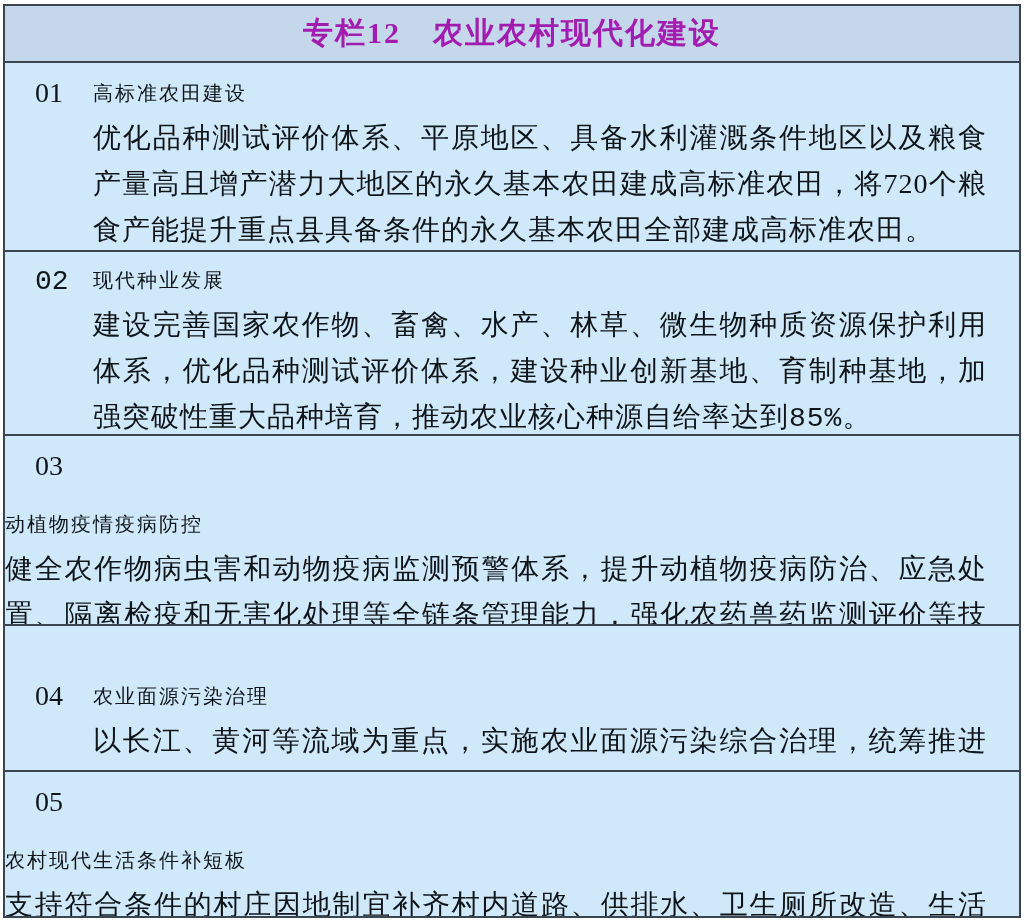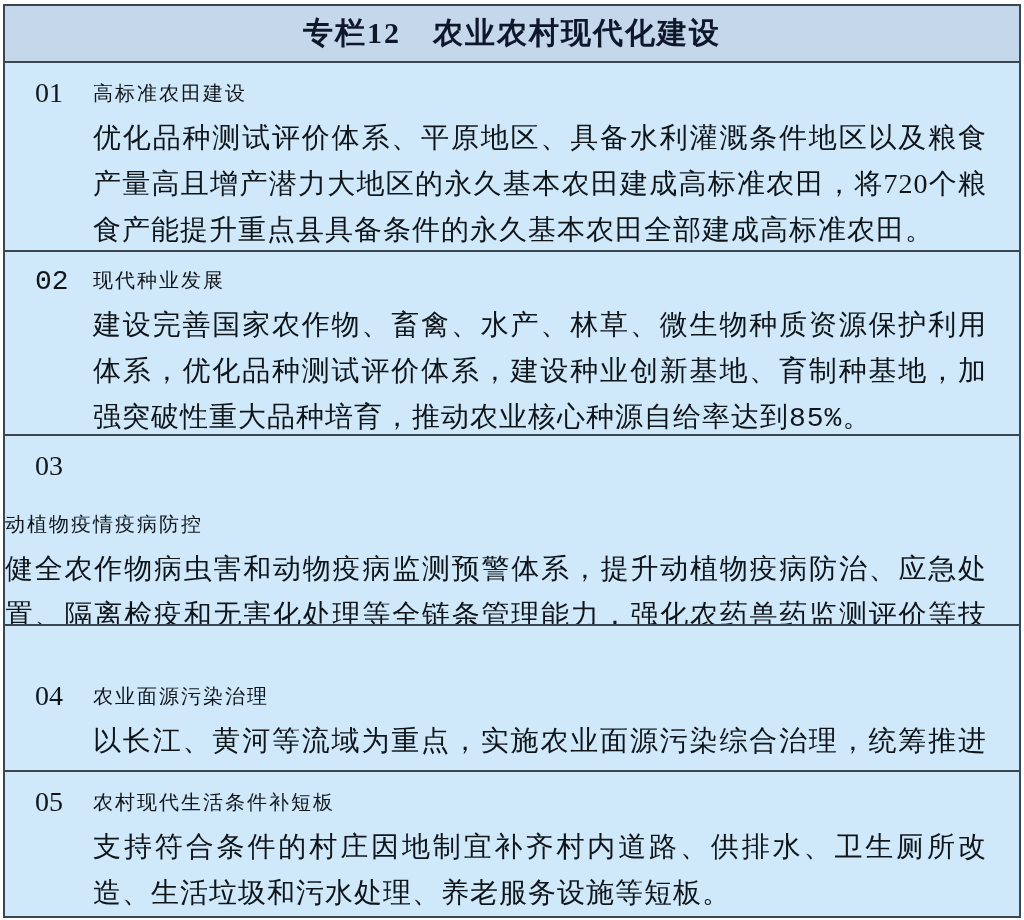--- a/index.html
+++ b/index.html
@@ -24,36 +24,36 @@
     height: 57px;
     box-sizing: border-box;
     background: #c5d7eb;
     border-bottom: 2px solid #3a4751;
     display: flex;
     align-items: center;
     justify-content: center;
     font-weight: bold;
     font-size: 30px;
     letter-spacing: 2px;
-    color: #0f172a;
+    color: #a21caf;
   }
   .section-row {
     display: flex;
     box-sizing: border-box;
     border-bottom: 2px solid #3a4751;
     padding-top: 9px;
     overflow: hidden;
     color: #10151a;
   }
   .section-row:last-child { border-bottom: none; }
   .sec-1 { height: 189px; }
   .sec-2 { height: 184px; font-family: Liberation Mono, monospace; }
   .sec-3 { height: 190px; flex-direction: column; }
   .sec-4 { height: 106px; margin-top: 40px; }
-  .sec-5 { height: 144px; }
+  .sec-5 { height: 144px; flex-direction: column; }
   .sec-num {
     width: 58px;
     flex: 0 0 58px;
     padding-left: 30px;
     font-size: 28px;
     line-height: 42px;
   }
   .sec-content {
     flex: 1;
     padding-right: 32px;

